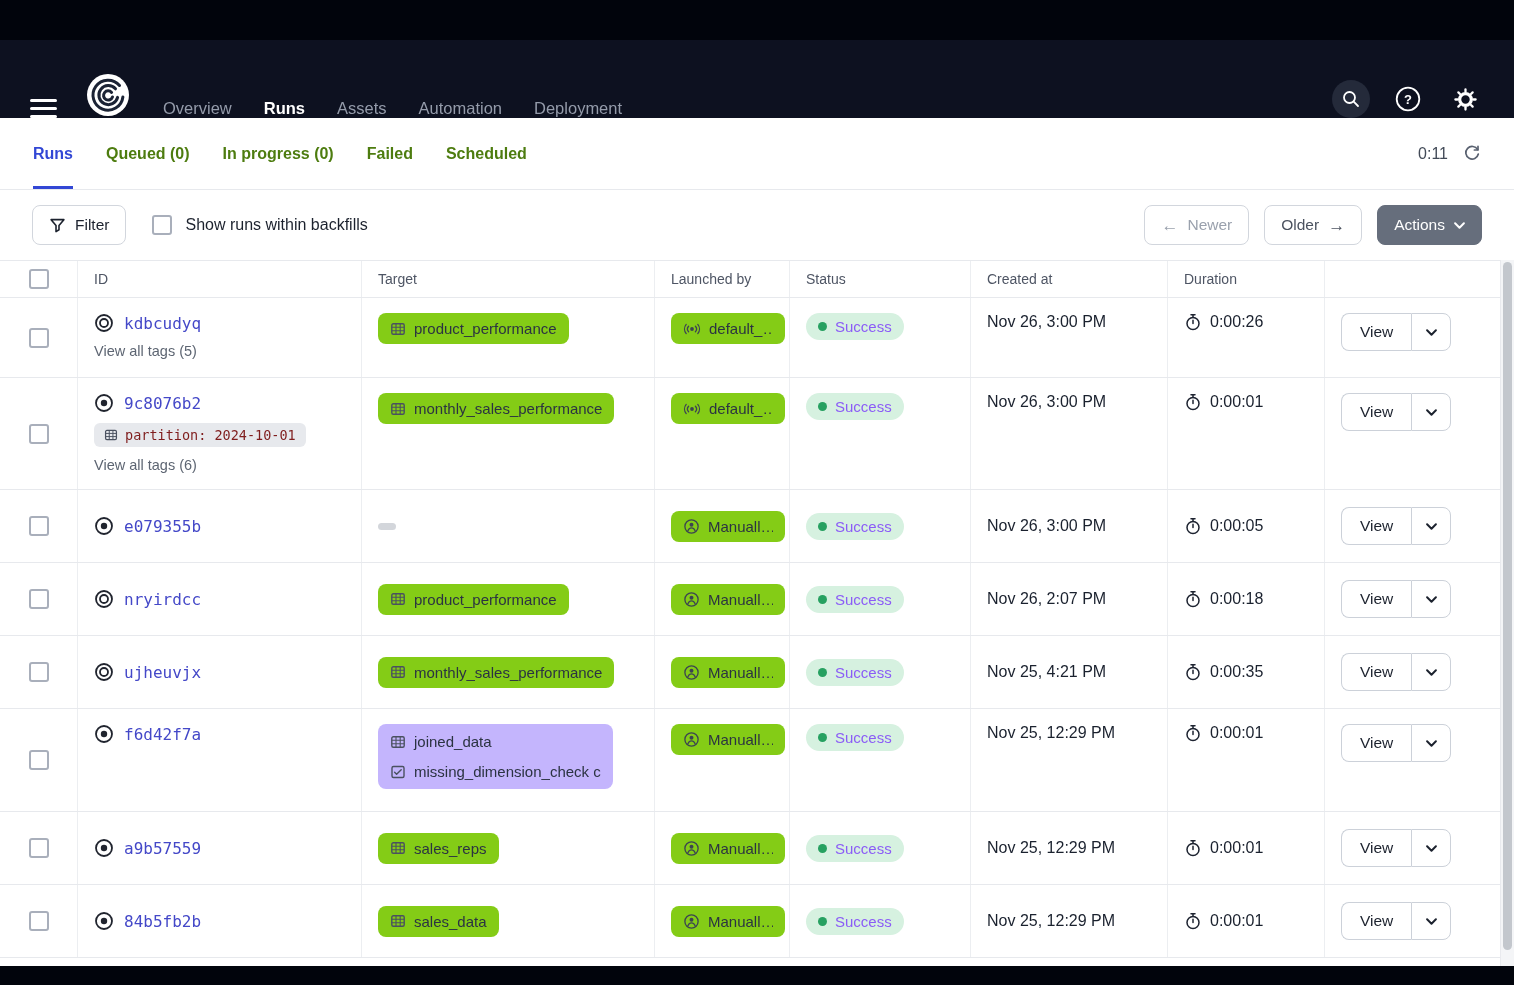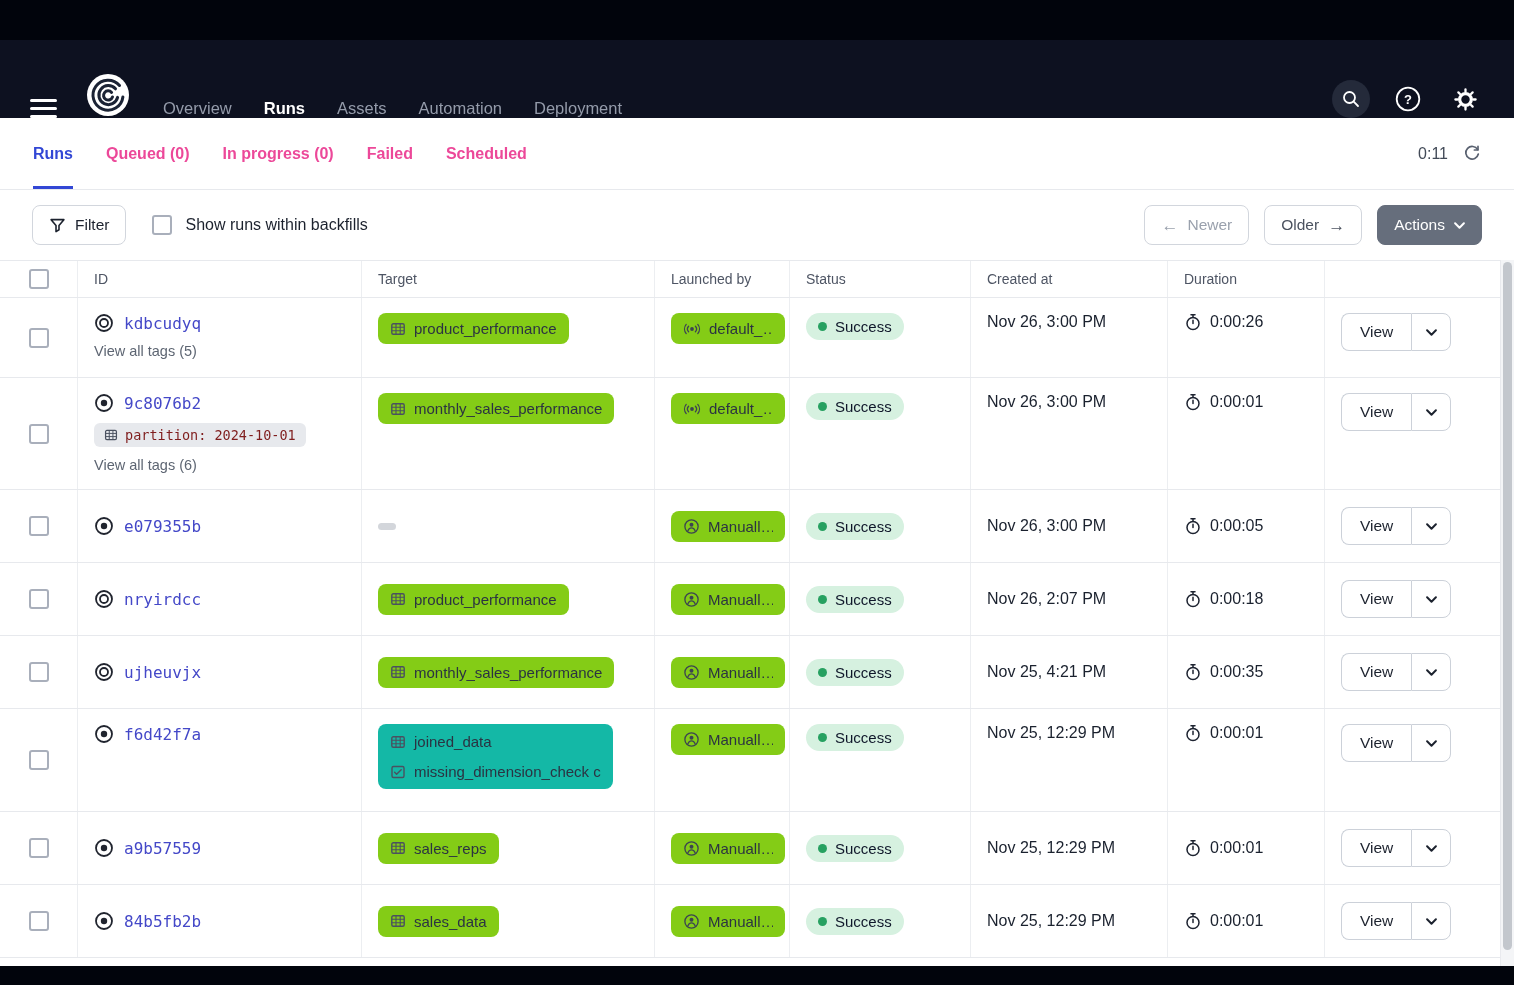--- a/index.html
+++ b/index.html
@@ -17,21 +17,21 @@
   .logo { margin-left:28px; margin-right:32px; width:46px; height:46px; cursor:pointer; }
   .nav-items { display:flex; gap:32px; }
   .nav-item { color:#949baa; font-size:16.5px; cursor:pointer; white-space:nowrap; }
   .nav-item.active { color:#fff; font-weight:700; }
   .nav-right { margin-left:auto; display:flex; align-items:center; gap:19px; }
   .icon-circle { width:38px; height:38px; border-radius:50%; background:#242a3a; display:flex; align-items:center; justify-content:center; cursor:pointer; }
   .icon-plain { width:38px; height:38px; display:flex; align-items:center; justify-content:center; cursor:pointer; }
 
   
   .tabs-row { height:72px; border-bottom:1px solid #e7e9ed; display:flex; align-items:stretch; padding:0 33px; background:#fff; }
-  .tab { display:flex; align-items:center; margin-right:33px; font-size:16px; font-weight:600; color:#ec4899; position:relative; cursor:pointer; white-space:nowrap; }
+  .tab { display:flex; align-items:center; margin-right:33px; font-size:16px; font-weight:600; color:#4d7c0f; position:relative; cursor:pointer; white-space:nowrap; }
   .tab.active { color:#3247d5; }
   .tab.active::after { content:""; position:absolute; left:0; right:0; bottom:0; height:3px; background:#3247d5; }
   .tabs-right { margin-left:auto; display:flex; align-items:center; gap:15px; color:#434b58; font-size:16px; }
 
   
   .filter-row { height:70px; display:flex; align-items:center; padding:0 32px; background:#fff; }
   .btn { display:inline-flex; align-items:center; gap:9px; background:#fff; border:1px solid #d2d6dd; border-radius:8px;
          padding:0 16px; height:40px; font-size:15.5px; font-weight:500; color:#1c222e; cursor:pointer; font-family:inherit; white-space:nowrap; }
   .filter-btn { margin-right:26px; }
   .backfills { display:flex; align-items:center; gap:13px; font-size:16px; color:#1c222e; }
@@ -64,26 +64,26 @@
   .tags-link { font-size:14.5px; color:#5d6572; text-decoration:none; cursor:pointer; }
   .partition-chip { display:inline-flex; align-items:center; gap:7px; background:#e7e9ed; border-radius:6px; padding:4px 10px;
                     font-family:"DejaVu Sans Mono","Liberation Mono",monospace; font-size:13.5px; color:#7f1d1d; white-space:nowrap; cursor:pointer; }
 
   .chip { display:inline-flex; align-items:center; gap:8px; background:#84cc16; border-radius:8px; padding:7px 12px;
           font-size:15px; color:#2b3342; cursor:pointer; max-width:100%; }
   .chip .label { white-space:nowrap; overflow:hidden; }
   .c-target .chip { max-width:245px; }
   .c-launch .chip { max-width:114px; }
   .chip-icon { display:flex; flex:none; }
-  .target-group { background:#14b8a6; border-radius:8px; padding:9px 12px; display:flex; flex-direction:column; gap:13px; max-width:250px; cursor:pointer; }
+  .target-group { background:#c4b5fd; border-radius:8px; padding:9px 12px; display:flex; flex-direction:column; gap:13px; max-width:250px; cursor:pointer; }
   .t-line { display:flex; align-items:center; gap:8px; font-size:15px; color:#2b3342; white-space:nowrap; overflow:hidden; }
   .empty-dash { width:18px; height:7px; background:#d3d6db; border-radius:4px; }
 
   .status-pill { display:inline-flex; align-items:center; gap:8px; background:#d6f1e0; border-radius:14px; padding:5px 12px;
-                 font-size:15px; font-weight:500; color:#0f172a; cursor:pointer; white-space:nowrap; }
+                 font-size:15px; font-weight:500; color:#8b5cf6; cursor:pointer; white-space:nowrap; }
   .status-dot { width:9px; height:9px; border-radius:50%; background:#27a161; flex:none; }
 
   .dur-wrap { display:flex; align-items:center; gap:8px; white-space:nowrap; }
 
   .view-group { display:inline-flex; }
   .view-btn { height:38px; padding:0 18px; background:#fff; border:1px solid #ccd1d9; border-right:none; border-radius:8px 0 0 8px;
               font-size:15.5px; font-weight:500; color:#1c222e; cursor:pointer; font-family:inherit; }
   .view-caret { height:38px; width:40px; background:#fff; border:1px solid #ccd1d9; border-radius:0 8px 8px 0;
                 display:inline-flex; align-items:center; justify-content:center; cursor:pointer; color:#1c222e; }
 

